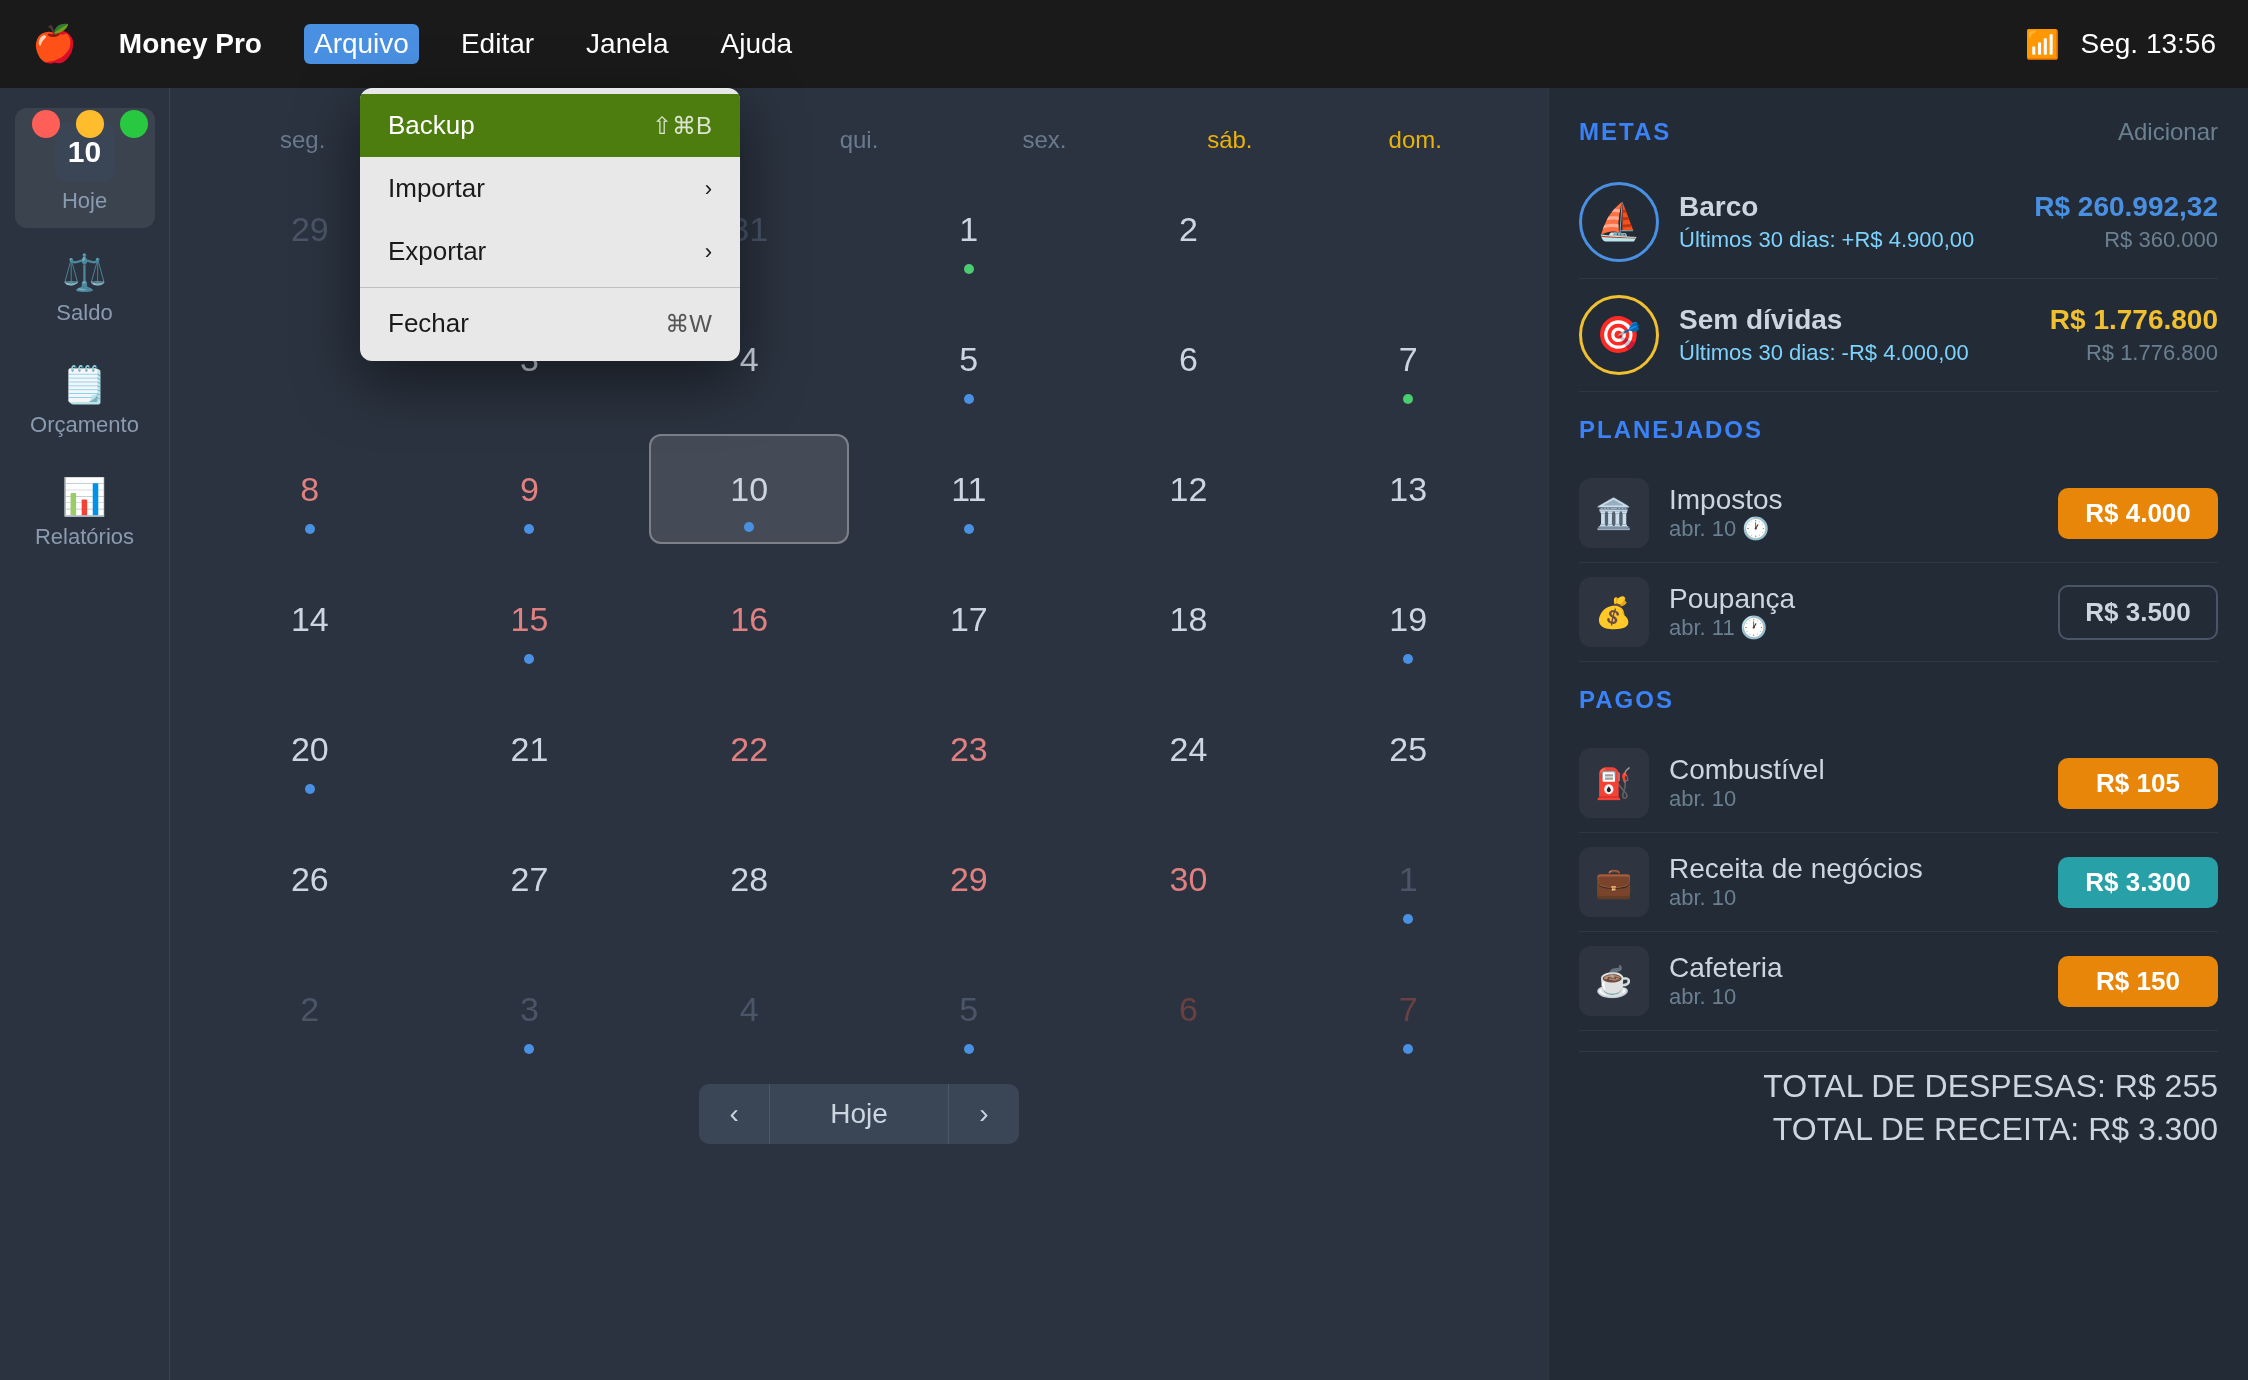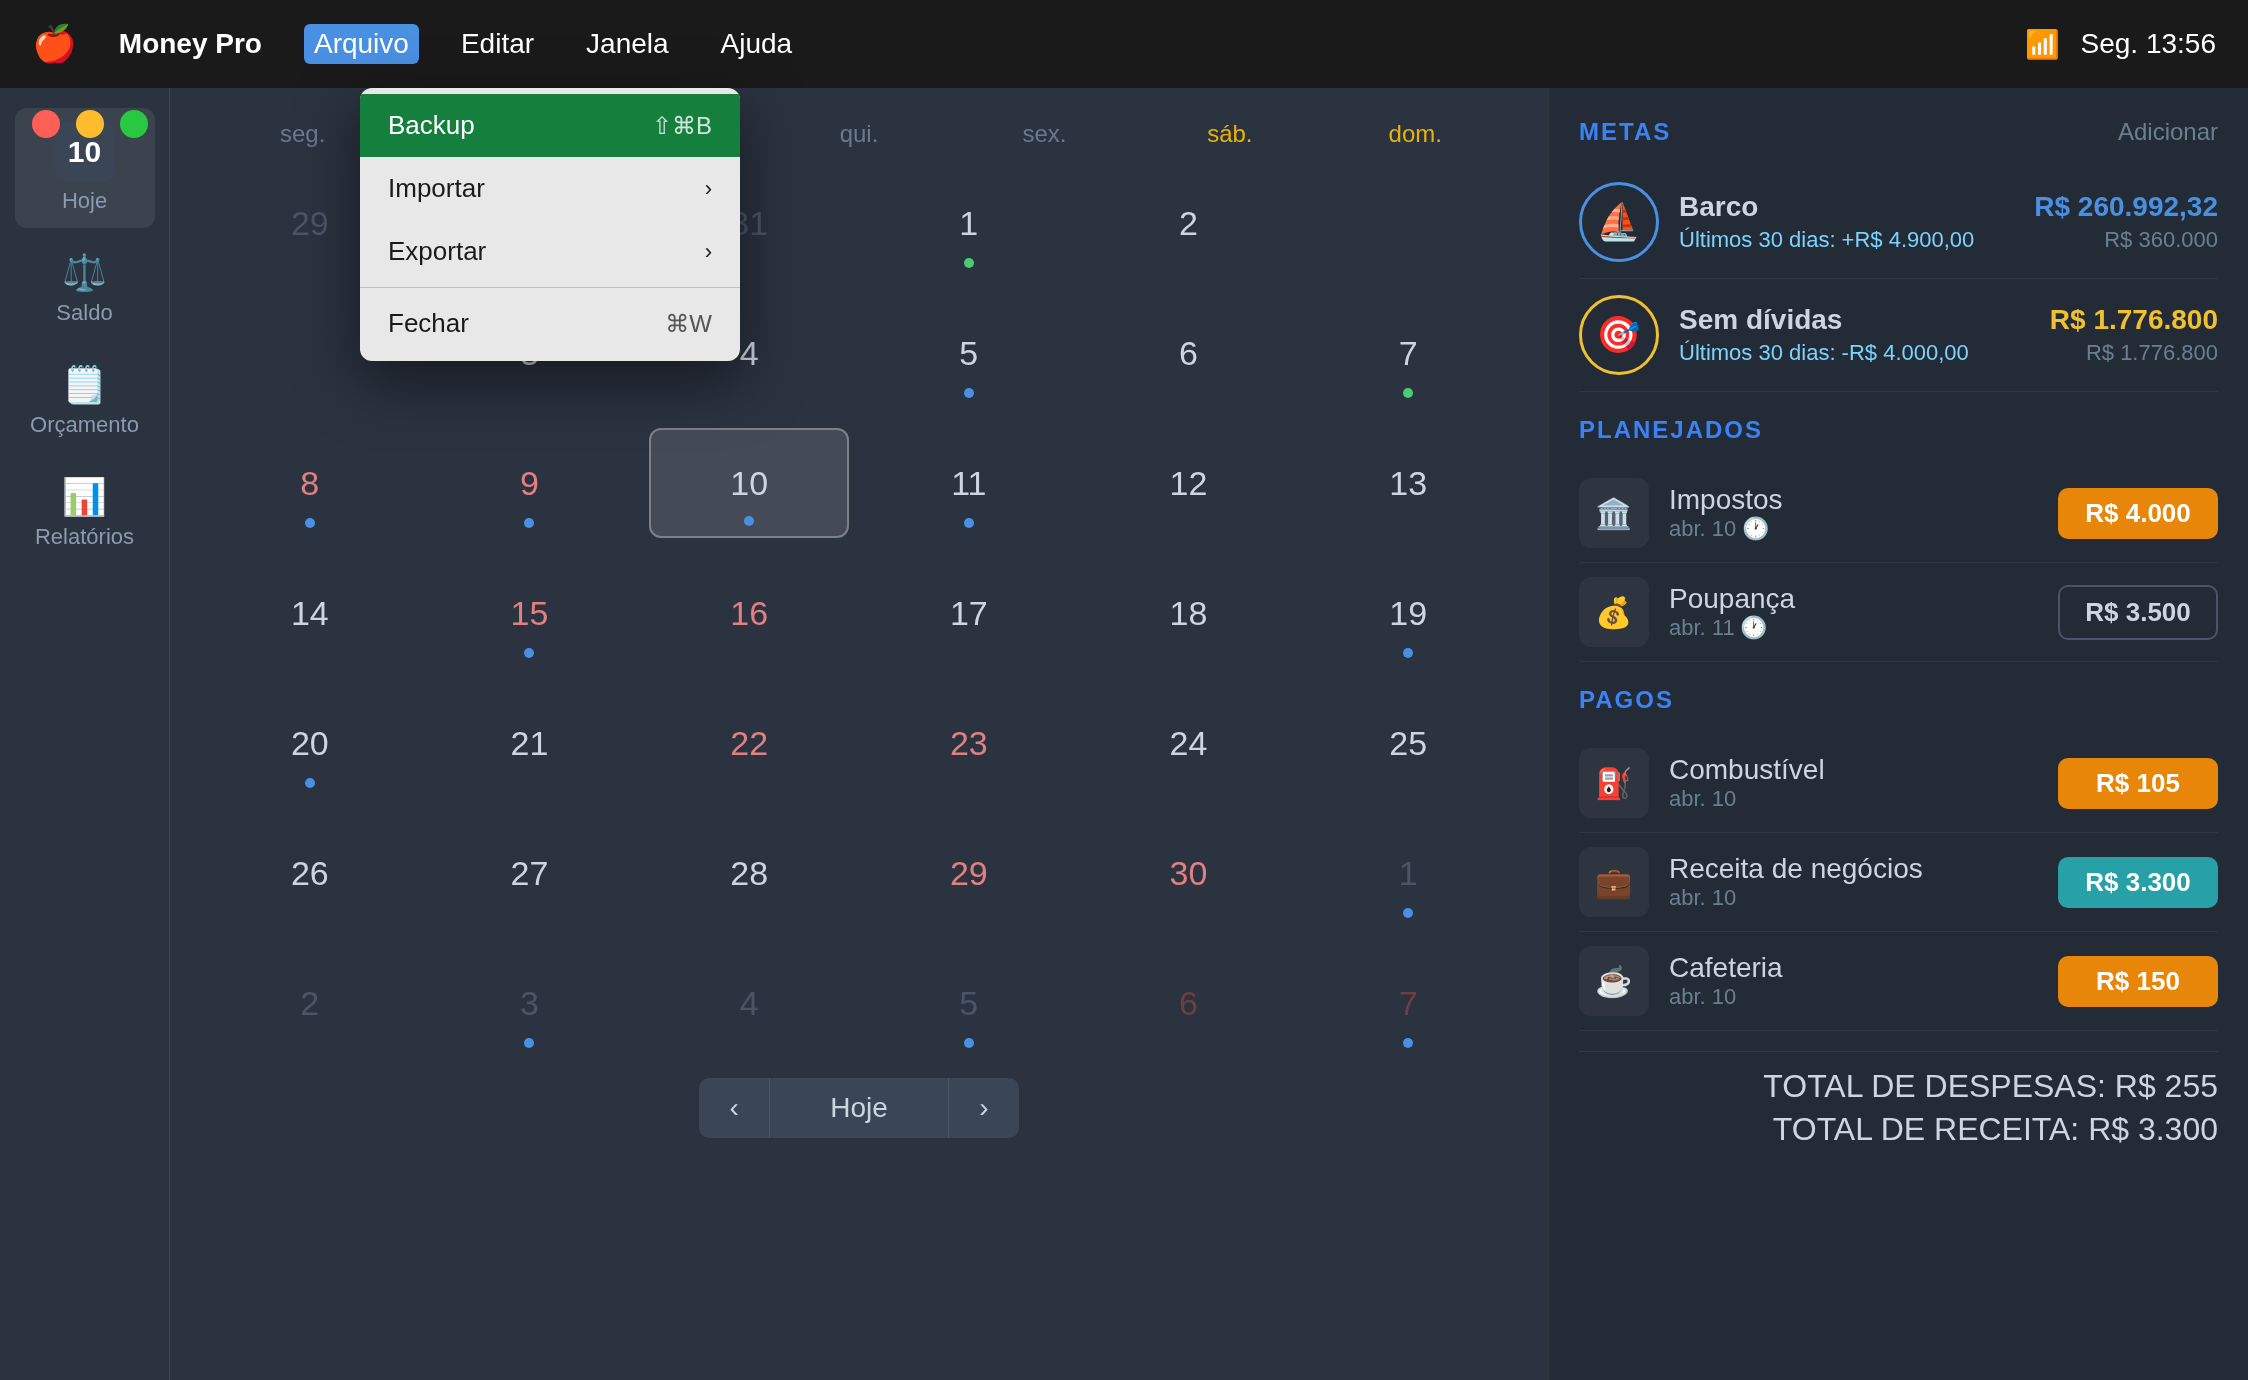--- a/index.html
+++ b/index.html
@@ -138,21 +138,21 @@
     .dropdown-item {
       display: flex;
       align-items: center;
       justify-content: space-between;
       padding: 16px 28px;
       font-size: 26px;
       color: #1a1a1a;
       cursor: pointer;
     }
     .dropdown-item.highlighted {
-      background: #15803d;
+      background: #4d7c0f;
       color: white;
     }
     .dropdown-shortcut {
       font-size: 24px;
       color: #555;
     }
     .dropdown-item.highlighted .dropdown-shortcut {
       color: rgba(255,255,255,0.8);
     }
     .dropdown-arrow {
@@ -165,21 +165,21 @@
     }
 
     
     .main-content {
       position: absolute;
       top: 88px;
       left: 170px;
       width: calc(100% - 170px - 700px);
       height: calc(100% - 88px);
       background: #2b3340;
-      padding: 22px 30px;
+      padding: 28px 30px;
     }
 
     
     .calendar-header {
       display: grid;
       grid-template-columns: repeat(7, 1fr);
       margin-bottom: 10px;
       padding: 0 10px;
     }
     .cal-day-header {

